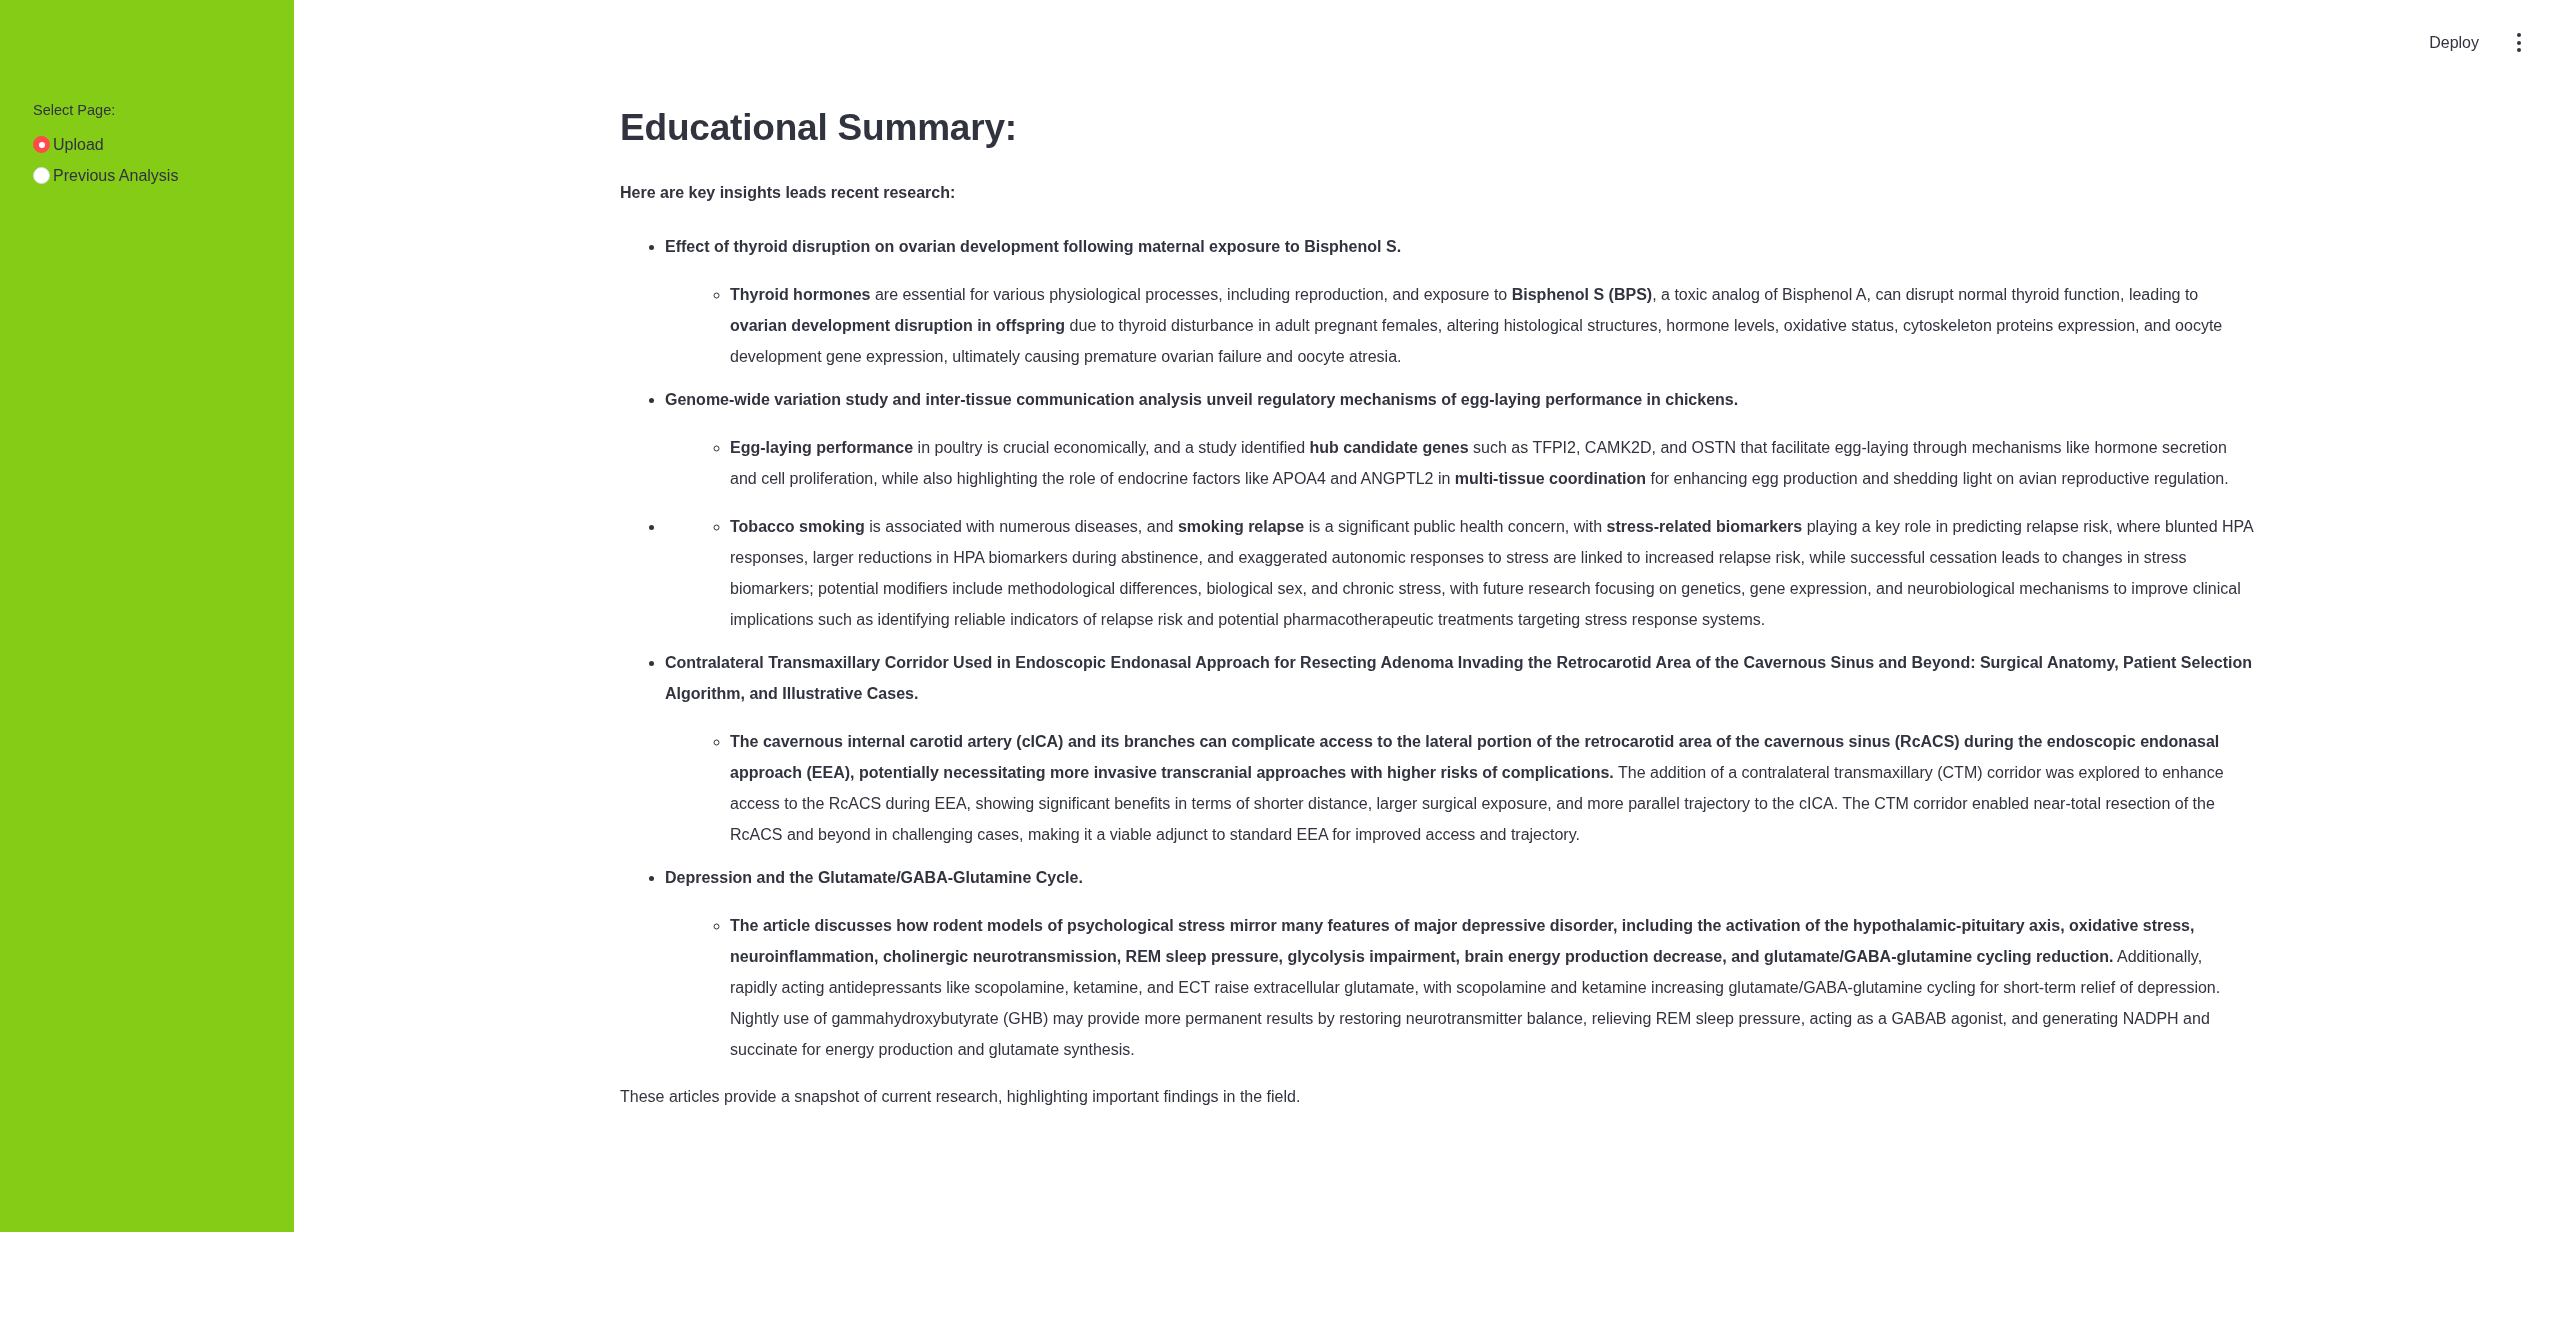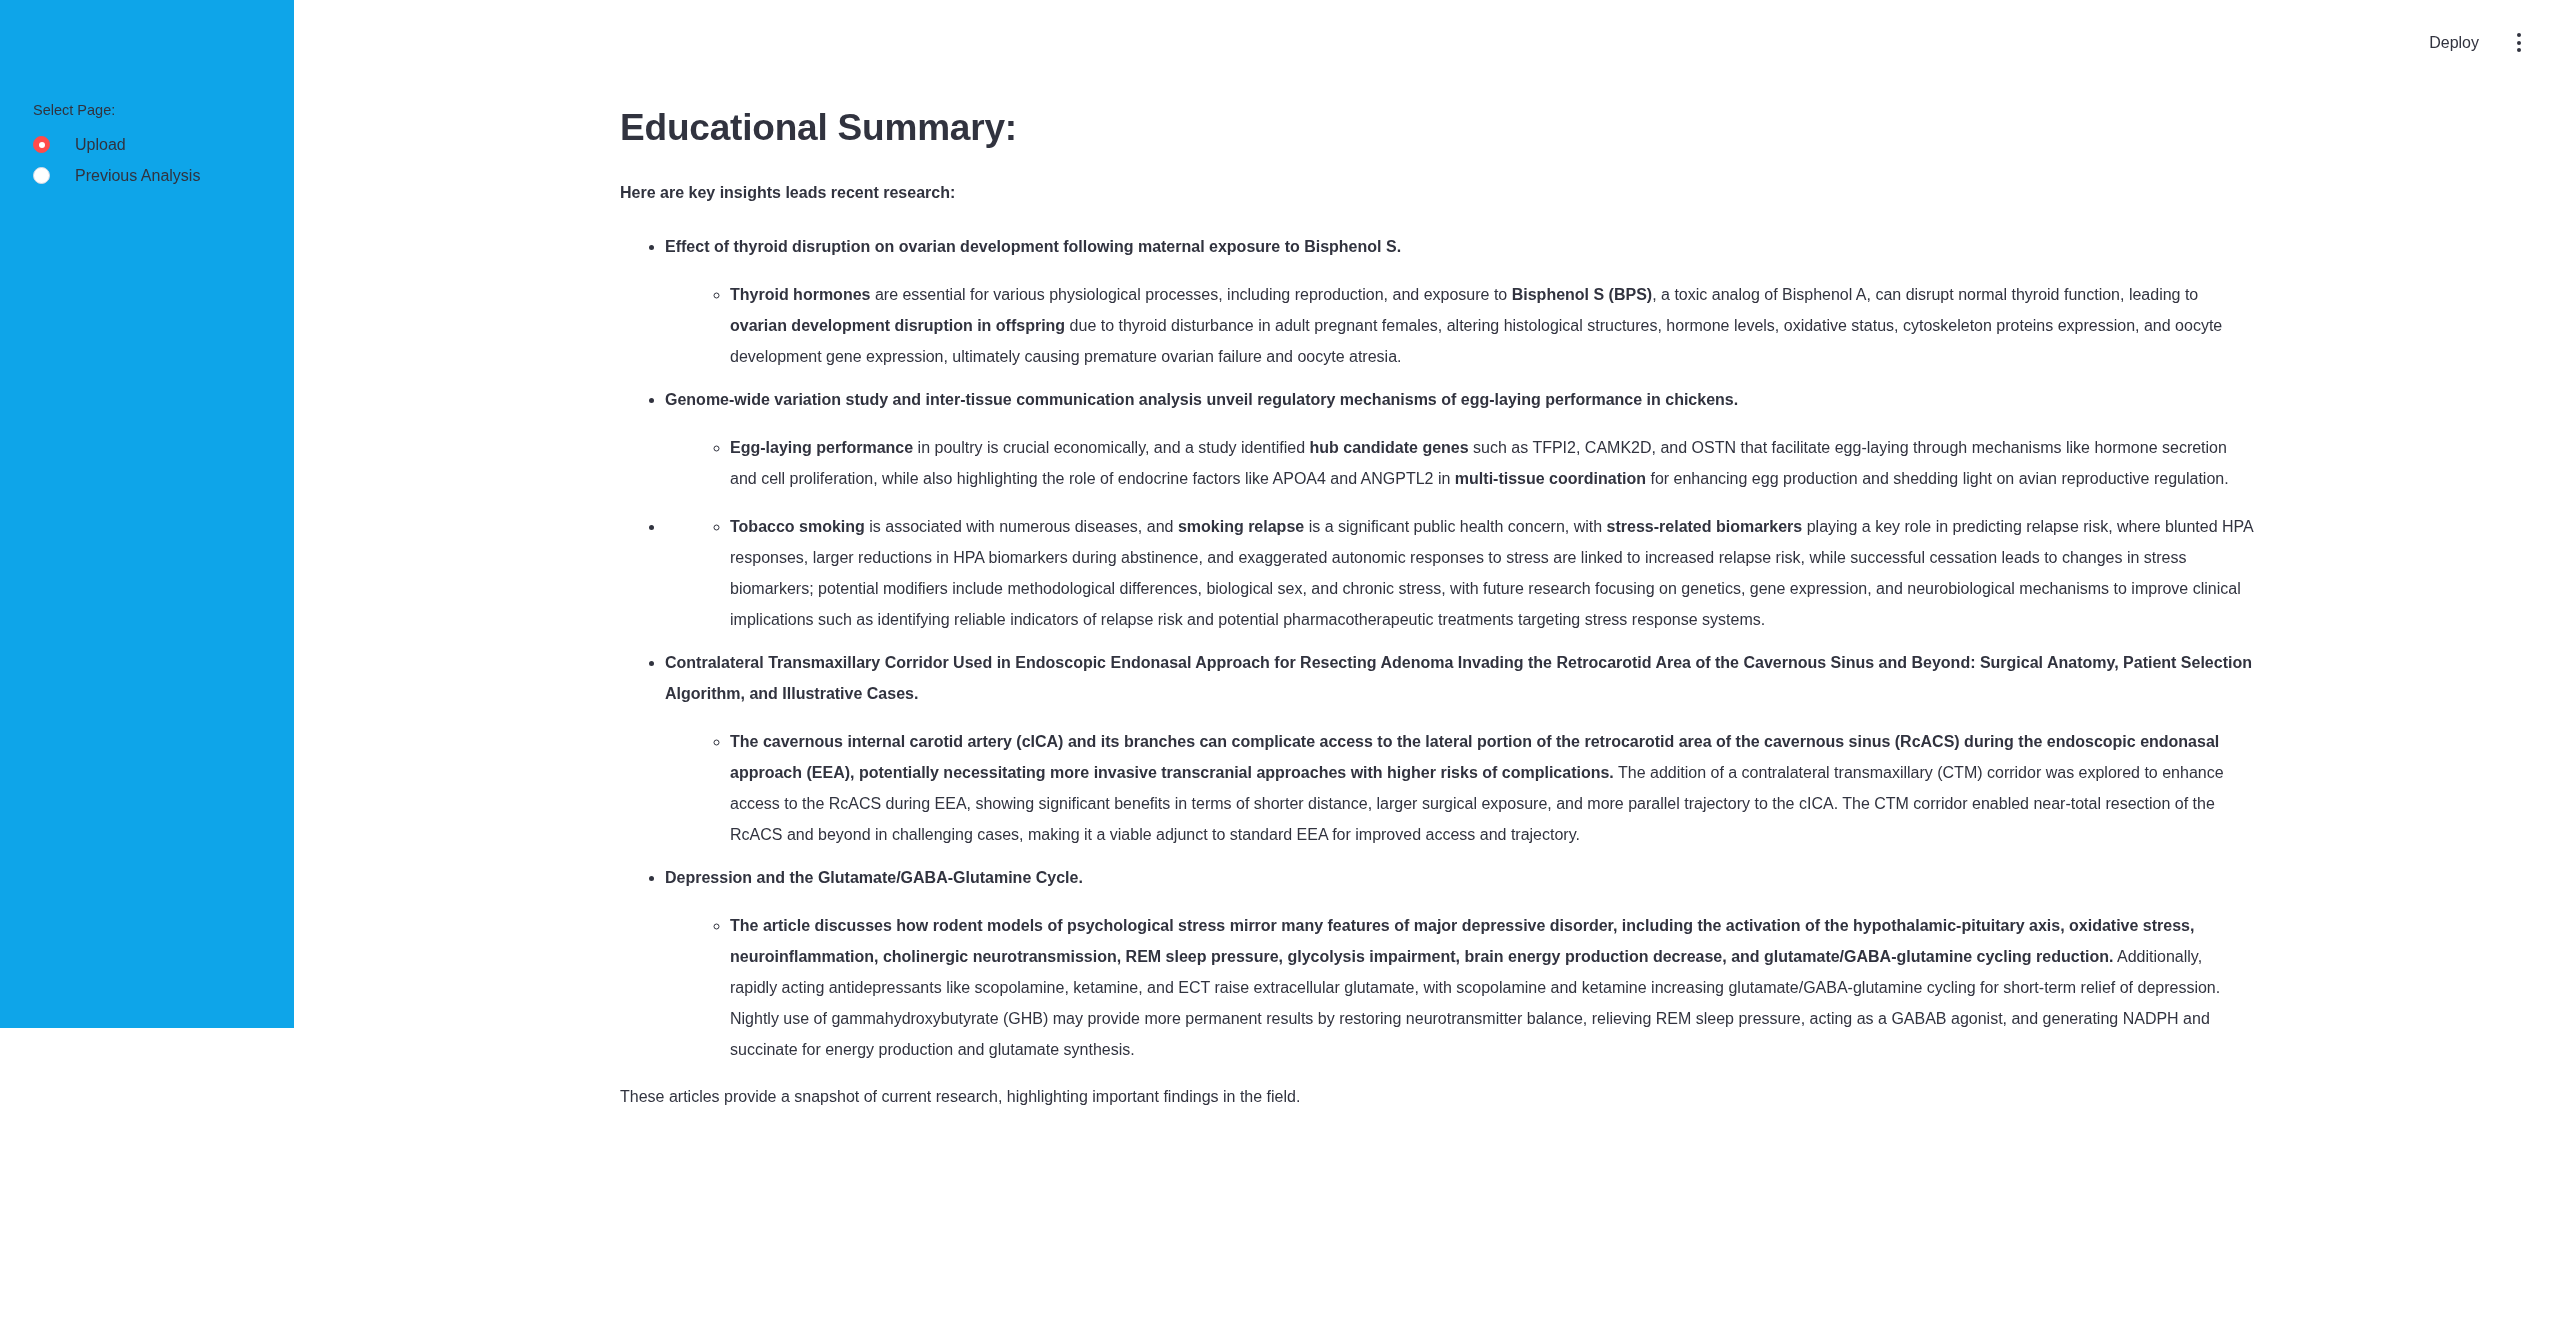--- a/index.html
+++ b/index.html
@@ -8,22 +8,22 @@
     background: #ffffff;
     font-family: "Liberation Sans", sans-serif;
     color: #31333f;
     overflow: hidden;
     position: relative;
   }
 
   
   .sidebar {
     position: absolute; left: 0; top: 0;
-    width: 294px; height: 1028px;
-    background: #0ea5e9;
+    width: 294px; height: 1232px;
+    background: #84cc16;
   }
   .sidebar-inner { padding: 101px 20px 0 33px; }
   .sidebar-label {
     font-size: 14.5px; line-height: 18px;
     color: #31333f;
     margin-bottom: 10px;
   }
   .radio-row {
     display: flex; align-items: center;
     height: 31px; cursor: pointer;
@@ -36,21 +36,21 @@
   }
   .radio-row.selected .radio-circle {
     background: #ff4b4b; border-color: #ff4b4b;
   }
   .radio-dot {
     width: 6px; height: 6px; border-radius: 50%;
     background: #ffffff; display: none;
   }
   .radio-row.selected .radio-dot { display: block; }
   .radio-label {
-    margin-left: 25px;
+    margin-left: 3px;
     font-size: 16px; color: #31333f;
   }
 
   
   .header-actions {
     position: absolute; top: 31px; right: 36px;
     display: flex; align-items: center; gap: 36px;
   }
   .deploy-btn {
     font-size: 16px; color: #31333f;

